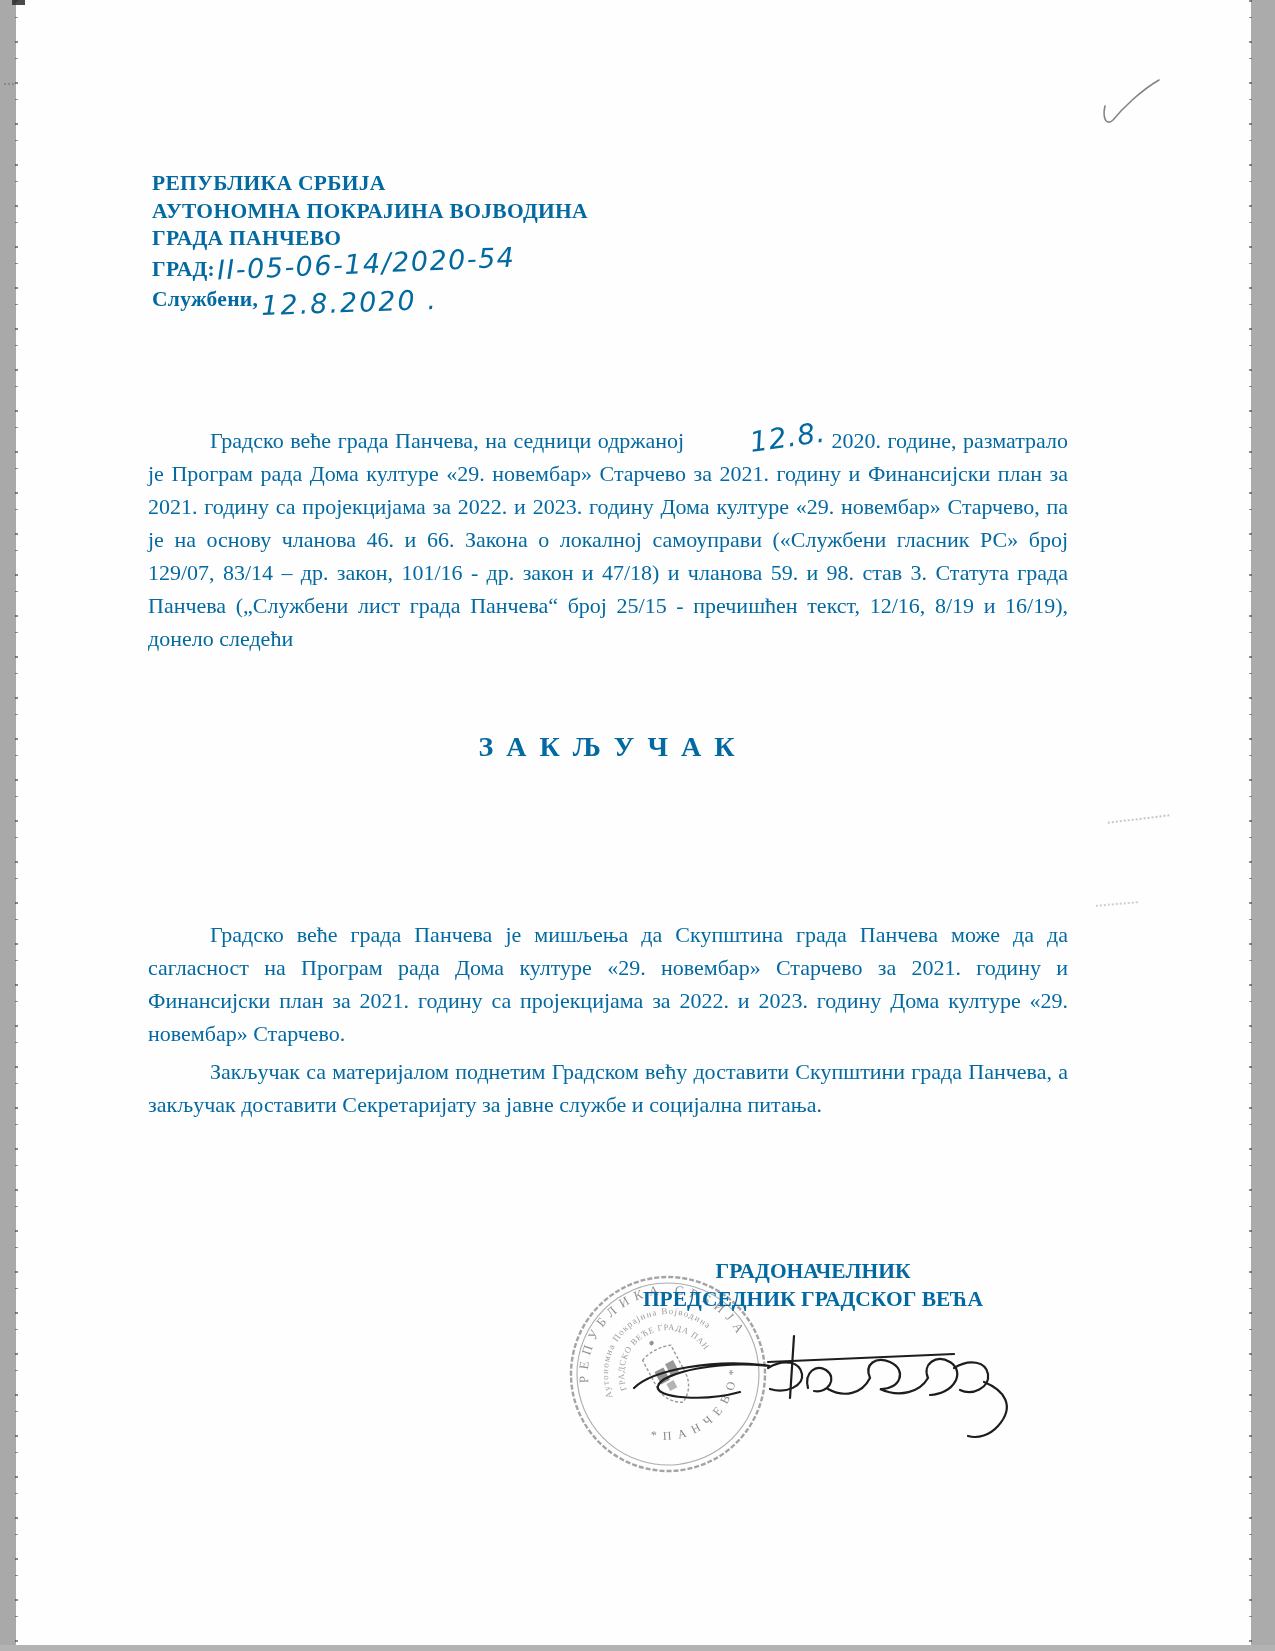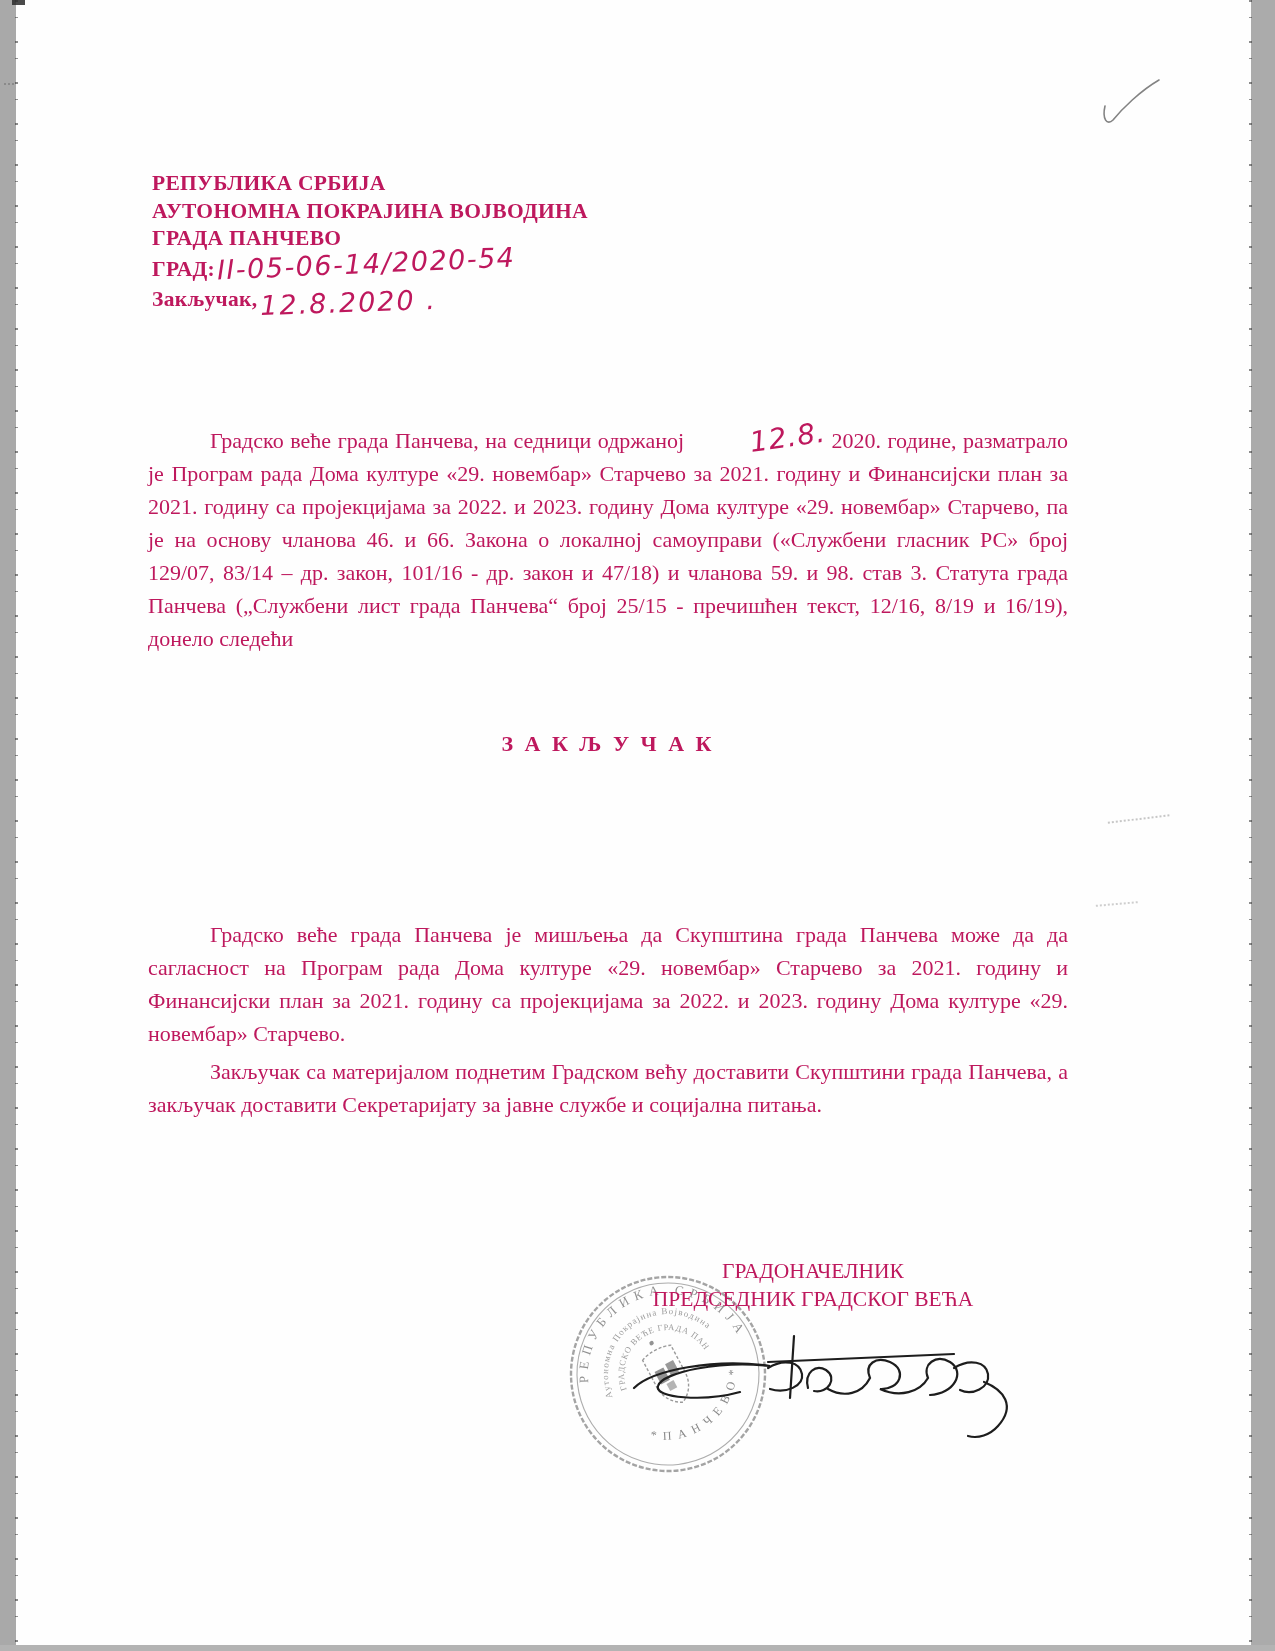--- a/index.html
+++ b/index.html
@@ -1,17 +1,17 @@
 <!DOCTYPE html>
 <html><head>
 <meta charset="utf-8">
 <style>
   html,body{margin:0;padding:0;background:#e8e8e8;}
   .page{position:relative;width:1275px;height:1651px;background:#fefefe;overflow:hidden;
-        font-family:"Liberation Serif", serif;color:#be185d;}
+        font-family:"Liberation Serif", serif;color:#0369a1;}
   
   .edge-left{position:absolute;left:0;top:0;width:16px;height:100%;background:#a9a9a9;}
   .edge-right{position:absolute;right:0;top:0;width:24px;height:100%;background:#ababab;}
   .edge-bottom{position:absolute;left:0;bottom:0;width:100%;height:6px;background:#b3b3b3;}
   .speckle-strip{position:absolute;top:0;width:3px;height:100%;opacity:.55;
         background-image:repeating-linear-gradient(180deg,#2e2e2e 0 2px,transparent 2px 17px,
         #3a3a3a 17px 18px,transparent 18px 41px);}
   .speckle-left{left:15px;}
   .speckle-right{right:23px;}
   .corner-mark{position:absolute;left:12px;top:0;width:13px;height:5px;background:#2a2a2a;opacity:.85;}
@@ -31,25 +31,25 @@
         transform:rotate(-2deg) translateY(6px);margin-left:3px;}
 
   
   .para{position:absolute;left:148px;width:920px;text-align:justify;
         font-size:22px;line-height:33px;}
   .para p{margin:0;text-indent:62px;}
   .hw-inline{display:inline-block;font-family:"DejaVu Sans", cursive;font-style:italic;
         font-size:28px;line-height:1;vertical-align:-3px;transform:rotate(-8deg);
         margin:0 5px 0 4px;letter-spacing:1px;}
   .heading{position:absolute;left:148px;width:920px;top:731px;text-align:center;
-        font-weight:bold;font-size:22px;letter-spacing:3px;}
+        font-weight:bold;font-size:28px;letter-spacing:3px;}
 
   
   .sig-block{position:absolute;left:608px;top:1258px;width:410px;text-align:center;
-        font-weight:normal;font-size:21.5px;line-height:27.5px;white-space:nowrap;}
+        font-weight:bold;font-size:21.5px;line-height:27.5px;white-space:nowrap;}
   .sig-svg{position:absolute;left:618px;top:1326px;}
   .stamp-svg{position:absolute;left:556px;top:1262px;}
   .check-svg{position:absolute;left:1092px;top:75px;}
 </style>
 </head>
 <body>
 
 <div class="page">
 
   <div class="edge-left"></div>
@@ -64,21 +64,21 @@
 
   <svg class="check-svg" width="80" height="58" viewBox="0 0 80 58">
     <path d="M13,31 C10,44 15,51 21,45 C30,34 48,16 67,5" fill="none" stroke="#5a5a5a" stroke-width="1.6" stroke-linecap="round" opacity=".75"></path>
   </svg>
 
   <div class="header-block">
     <div>РЕПУБЛИКА СРБИЈА</div>
     <div>АУТОНОМНА ПОКРАЈИНА ВОЈВОДИНА</div>
     <div>ГРАДА ПАНЧЕВО</div>
     <div><span>ГРАД:</span><span class="hw hw-number">II-05-06-14/2020-54</span></div>
-    <div><span>Закључак,</span><span class="hw hw-date-header">12.8.2020 .</span></div>
+    <div><span>Службени,</span><span class="hw hw-date-header">12.8.2020 .</span></div>
   </div>
 
   <div class="para" style="top:424px;">
     <p>
       <span>Градско веће града Панчева, на седници одржаној</span><span class="hw-inline">12.8.</span><span>2020. године, разматрало је Програм рада Дома културе «29. новембар» Старчево за 2021. годину и Финансијски план за 2021. годину са пројекцијама за 2022. и 2023. годину Дома културе «29. новембар» Старчево, па је на основу чланова 46. и 66. Закона о локалној самоуправи («Службени гласник РС» број 129/07, 83/14 – др. закон, 101/16 - др. закон и 47/18) и чланова 59. и 98. став 3. Статута града Панчева („Службени лист града Панчева“ број 25/15 - пречишћен текст, 12/16, 8/19 и 16/19), донело следећи</span>
     </p>
   </div>
 
   <div class="heading">З А К Љ У Ч А К</div>
 

